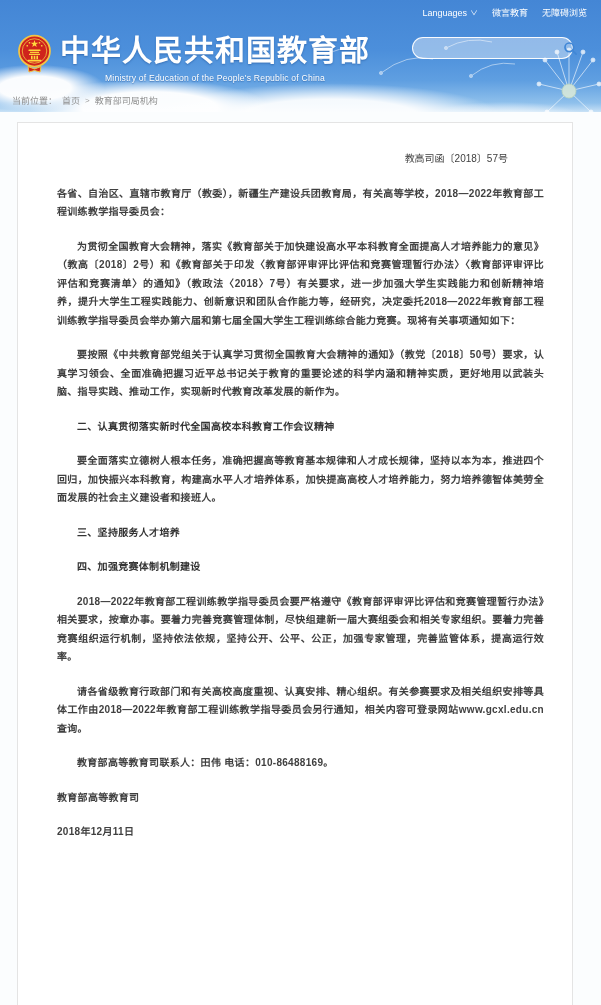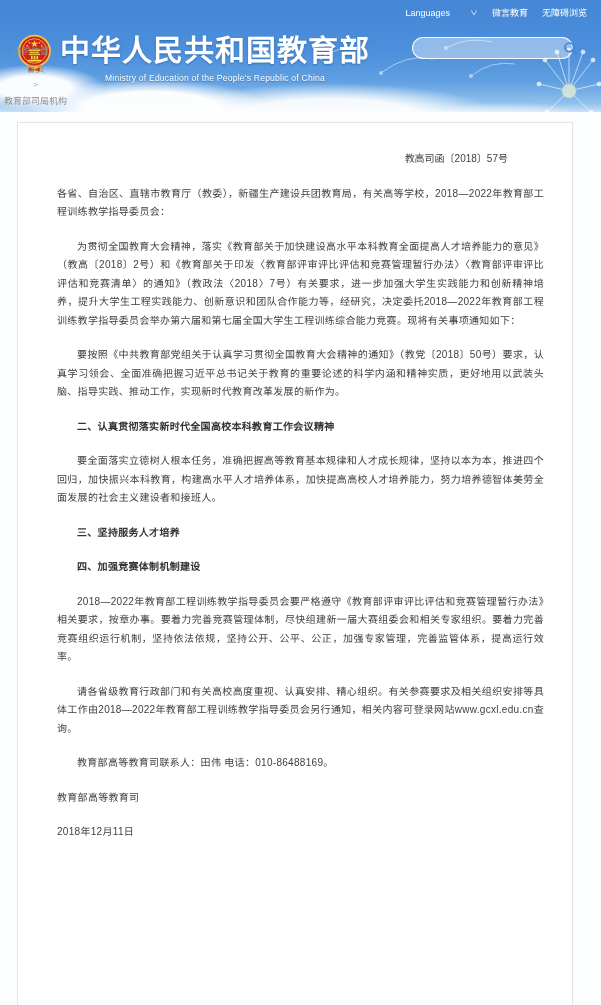--- a/index.html
+++ b/index.html
@@ -21,21 +21,21 @@
       radial-gradient(220px 42px at 330px 116px, rgba(255,255,255,.92) 40%, rgba(255,255,255,0) 78%),
       radial-gradient(120px 30px at 505px 124px, rgba(255,255,255,.65) 30%, rgba(255,255,255,0) 75%),
       linear-gradient(180deg, #4486d5 0%, #4c8fdb 45%, #5f9fe1 72%, #8fc0ec 92%, #c9e2f6 100%);
     overflow:hidden;
   }
   .top-links {
     position:absolute; top:6px; right:14px;
     display:flex; align-items:center; gap:14px;
     font-size:9px; color:#ffffff;
   }
-  .top-links a { color:#fff; text-decoration:none; display:inline-flex; align-items:center; gap:20px; cursor:pointer; }
+  .top-links a { color:#fff; text-decoration:none; display:inline-flex; align-items:center; gap:3px; cursor:pointer; }
   .chev { font-size:8px; line-height:1; transform:scaleY(.8); }
   .brand { position:absolute; left:18px; top:26px; display:flex; align-items:center; cursor:pointer; }
   .emblem { width:33px; height:43px; flex:0 0 auto; }
   .brand-text { margin-left:9px; color:#fff; }
   .brand-cn {
     font-size:30px; font-weight:bold; letter-spacing:1px;
     text-shadow:0 1px 2px rgba(30,80,150,.55);
     white-space:nowrap;
   }
   .brand-en {
@@ -54,24 +54,23 @@
   .search-box input {
     flex:1; height:100%; border:none; outline:none; background:transparent;
     padding:0 6px 0 12px; font-size:10px; color:#2a5f9e;
   }
   .search-btn { width:22px; height:22px; border:none; background:transparent; cursor:pointer; display:flex; align-items:center; justify-content:center; padding:0; margin-right:2px; }
   
   .dandelion { position:absolute; right:-8px; bottom:-14px; width:80px; height:90px; opacity:.9; }
   .seeds { position:absolute; right:70px; top:18px; width:220px; height:70px; opacity:.55; }
   
   .breadcrumb {
-    position:absolute; left:4px; bottom:5px;
+    position:absolute; left:12px; bottom:5px;
     font-size:9px; color:#8e8e8e; display:flex; gap:5px; align-items:center;
     white-space:nowrap;
-    flex-direction:column;
   }
   .breadcrumb a { color:#8e8e8e; text-decoration:none; cursor:pointer; }
   .crumb-sep { color:#9c9c9c; font-size:8px; }
   
   .doc-card {
     margin:10px 28px 0 17px;
     width:556px; min-height:900px;
     background:#fff;
     border:1px solid #e4e4e4;
     padding:27px 28px 40px 39px;
@@ -81,21 +80,21 @@
     text-align:center; line-height:23px;
     margin:0 6px 14px 6px;
   }
   .doc-title span { display:block; }
   .doc-number {
     text-align:right; padding-right:36px;
     font-size:10px; line-height:18.5px; color:#404040;
     margin-bottom:16px;
   }
   .doc-body { font-size:10px; color:#404040; letter-spacing:.3px; }
-  .blk { margin:16px 0; line-height:18.5px; text-align:justify; }
+  .blk { margin:16px 0; line-height:18.5px; text-align:justify;font-weight:bold; }
   .blk.para { text-indent:2em; }
   .blk.salutation { text-indent:0; }
   .blk.heading { font-weight:bold; color:#333; text-indent:2em; text-align:left; }
   .blk.right { text-align:left; text-indent:0; padding-right:36px; }
 </style>
 </head>
 <body>
 
 <header class="site-header">
 

